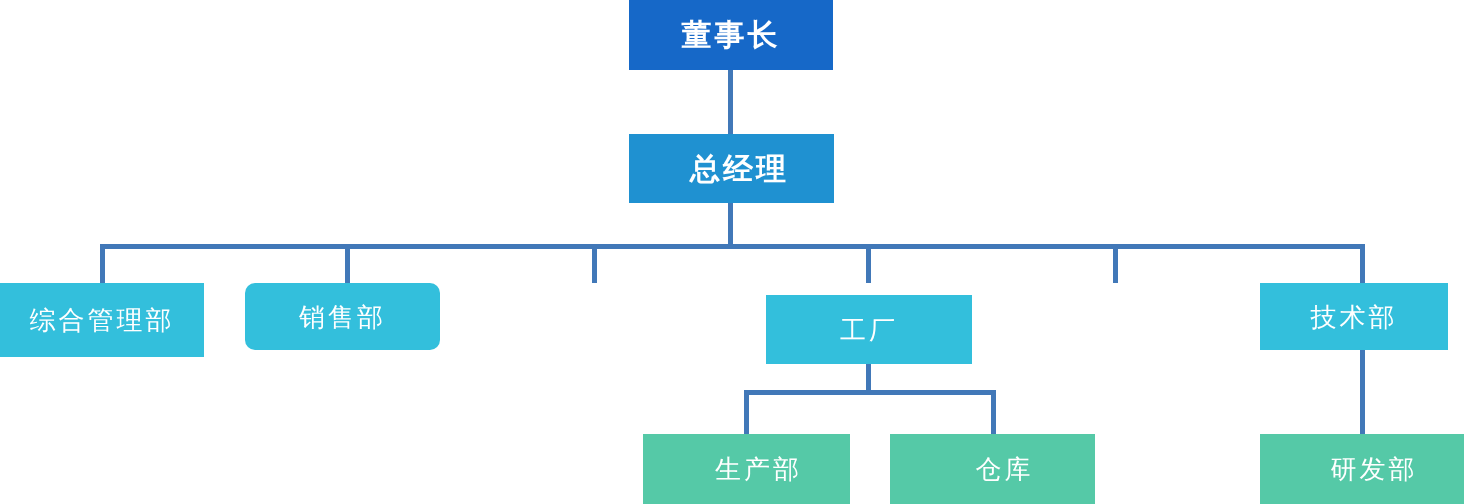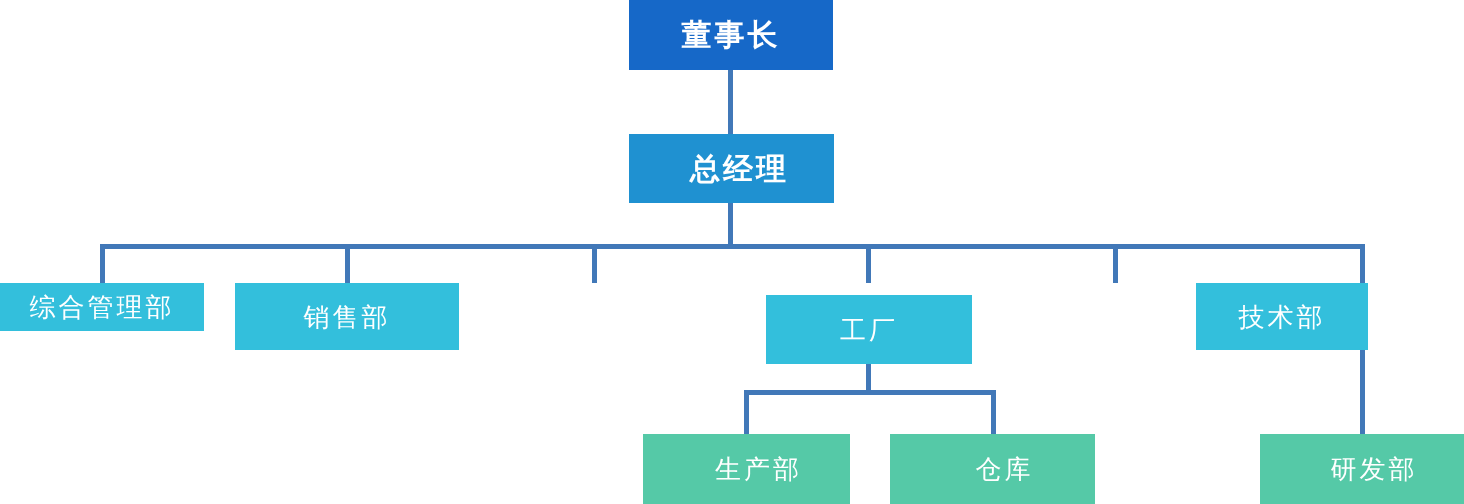--- a/index.html
+++ b/index.html
@@ -72,30 +72,30 @@
     <div class="connector" style="left: 745px; top: 390px; width: 251px; height: 5px; background: rgb(65, 120, 184);"></div>
     <div class="connector" style="left: 744px; top: 390px; width: 5px; height: 44px; background: rgb(65, 120, 184);"></div>
     <div class="connector" style="left: 991px; top: 390px; width: 5px; height: 44px; background: rgb(65, 120, 184);"></div>
     <div class="connector" style="left: 1360px; top: 350px; width: 5px; height: 84px; background: rgb(65, 120, 184);"></div>
     <div class="node level-0" style="left: 629px; top: 0px; width: 204px; height: 70px;">
       <span>董事长</span>
     </div>
     <div class="node level-1" style="left: 629px; top: 134px; width: 205px; height: 69px;">
       <span>总经理</span>
     </div>
-    <div class="node level-2" style="left: 0px; top: 283px; width: 204px; height: 48px;">
+    <div class="node level-2" style="left: 0px; top: 283px; width: 204px; height: 74px;">
       <span>综合管理部</span>
     </div>
-    <div class="node level-2" style="left: 235px; top: 283px; width: 224px; height: 67px;">
+    <div class="node level-2" style="left: 245px; top: 283px; width: 195px; height: 67px; border-radius: 10px;">
       <span>销售部</span>
     </div>
     <div class="node level-2" style="left: 766px; top: 283px; width: 206px; height: 69px; margin-top: 12px;">
       <span>工厂</span>
     </div>
-    <div class="node level-2" style="left: 1196px; top: 283px; width: 172px; height: 67px;">
+    <div class="node level-2" style="left: 1260px; top: 283px; width: 188px; height: 67px;">
       <span>技术部</span>
     </div>
     <div class="node level-3" style="left: 643px; top: 434px; width: 207px; height: 70px;">
       <span>生产部</span>
     </div>
     <div class="node level-3" style="left: 1260px; top: 434px; width: 204px; height: 70px;">
       <span>研发部</span>
     </div>
     <div class="node level-3" style="left: 890px; top: 434px; width: 205px; height: 70px;">
       <span>仓库</span>

